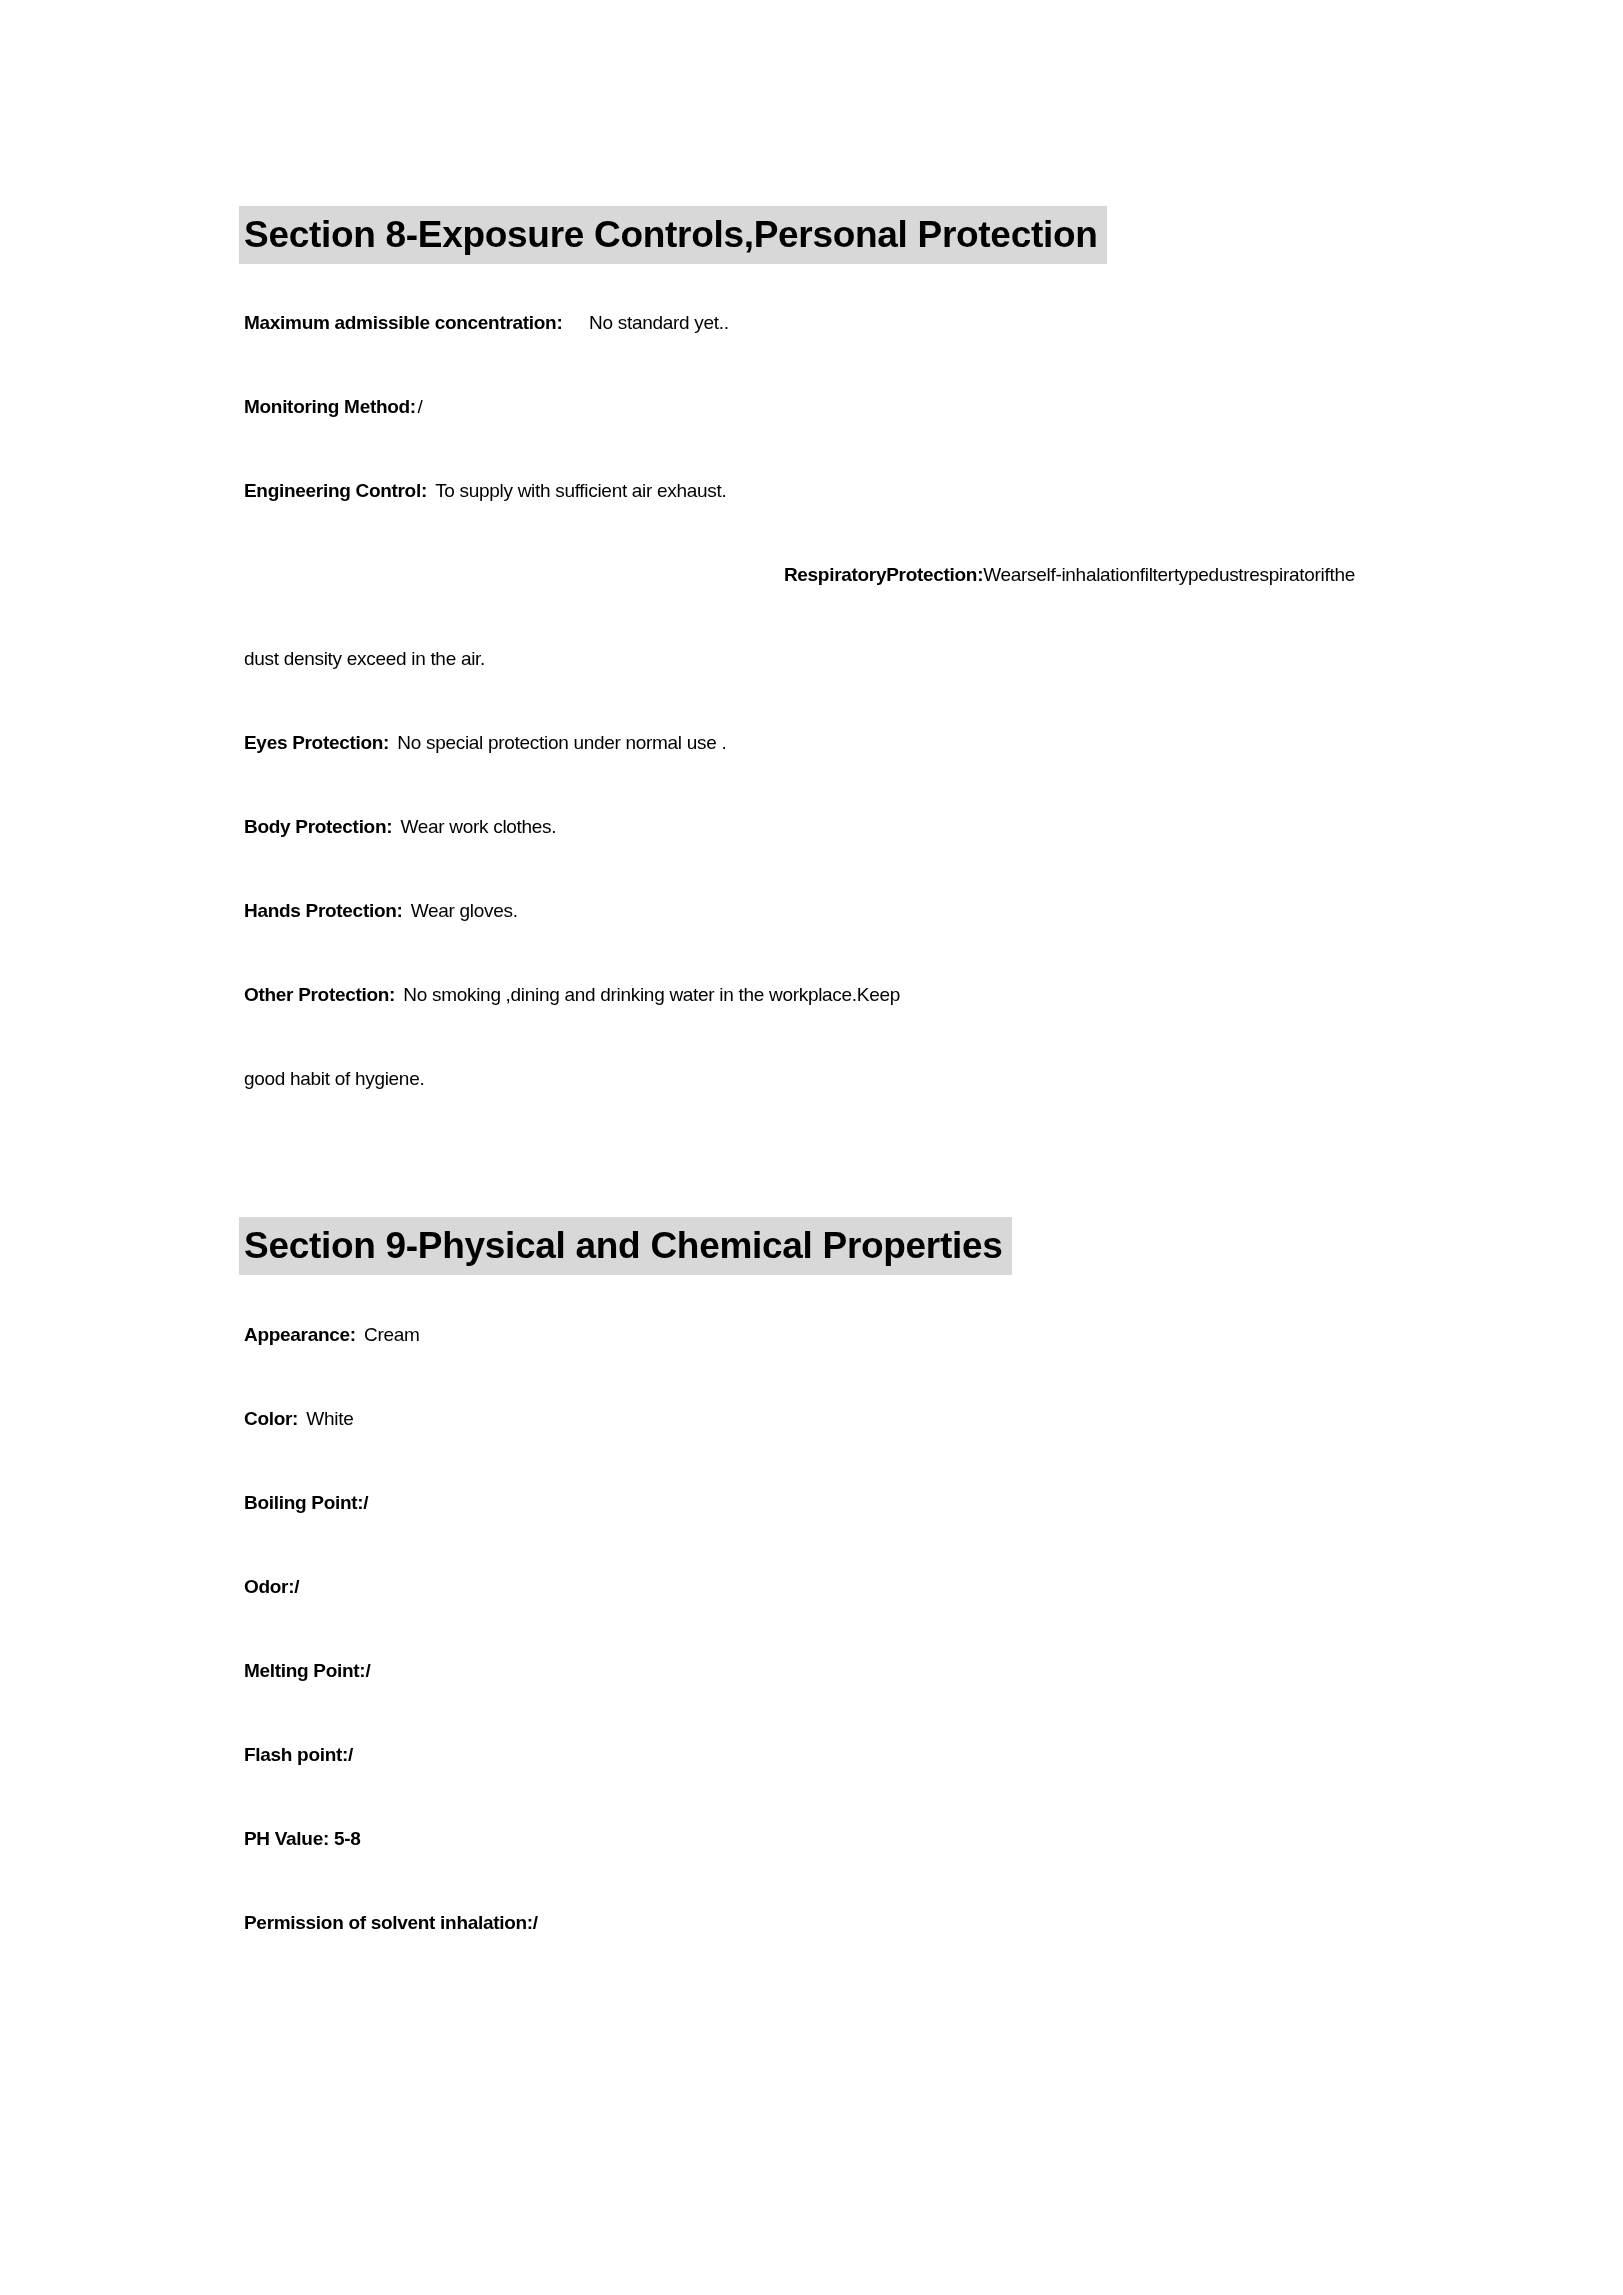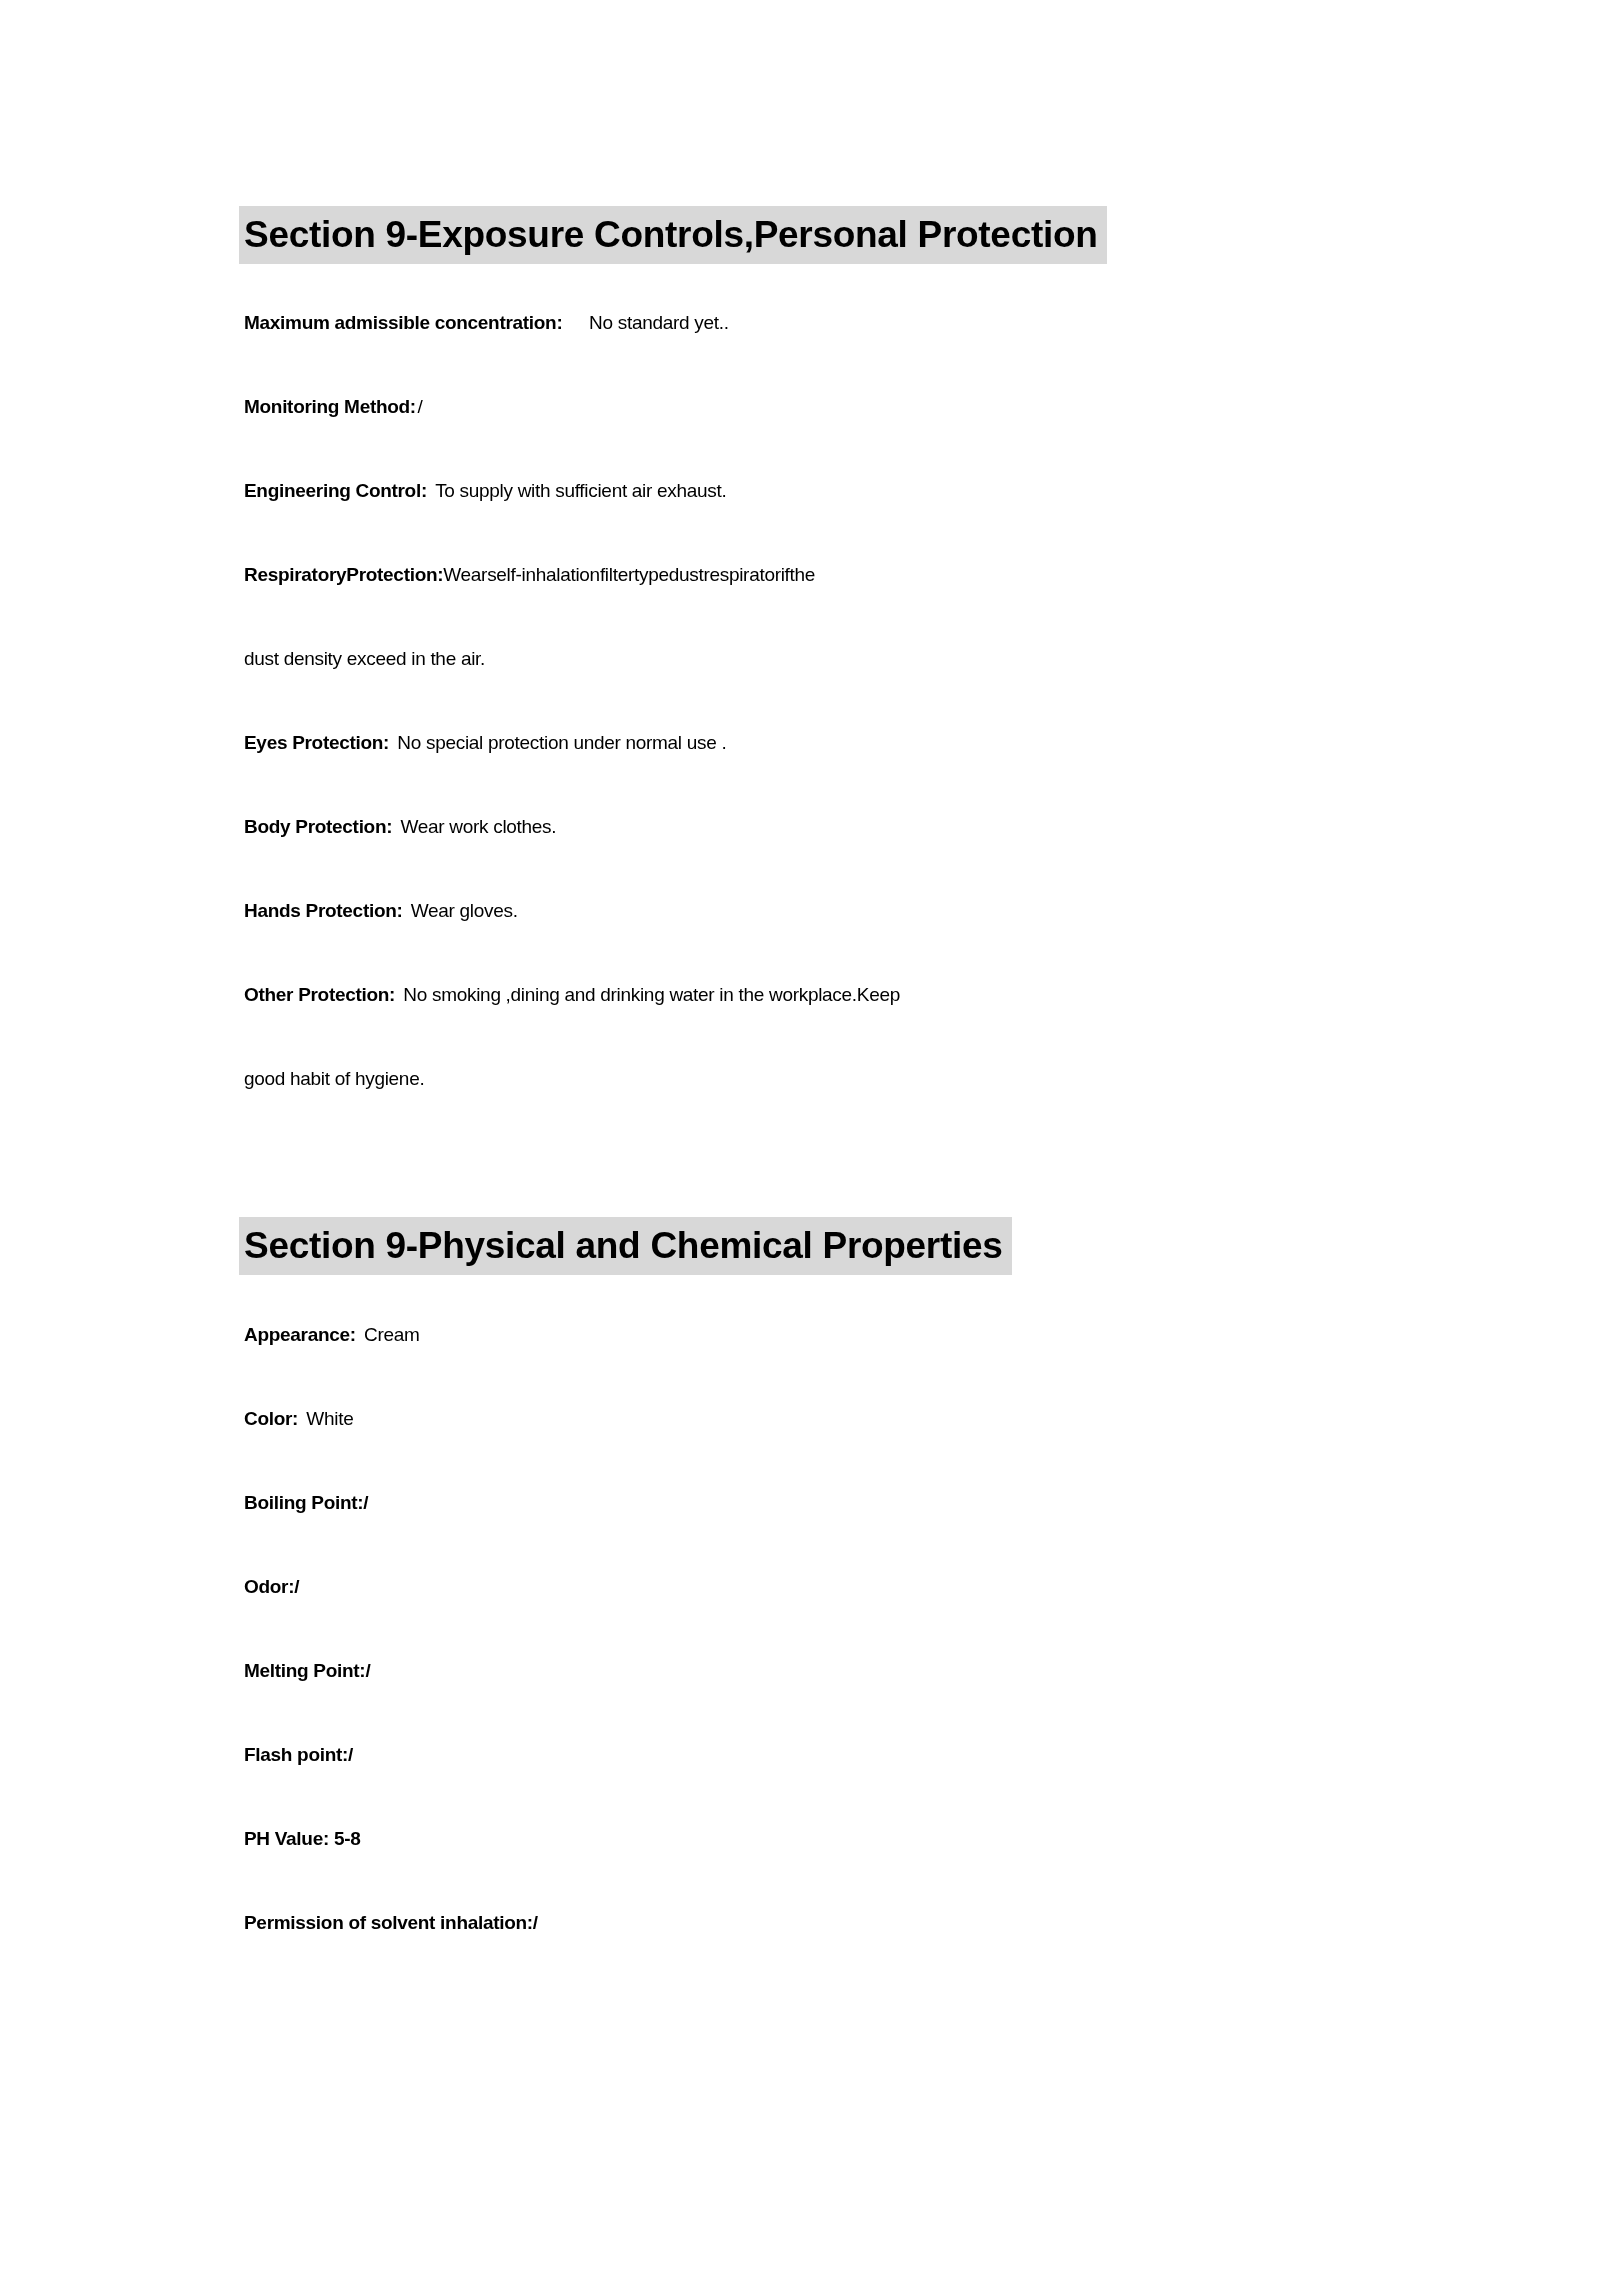--- a/index.html
+++ b/index.html
@@ -43,21 +43,21 @@
     margin-top: 17.4px;
     font-size: 19px;
     line-height: 84px;
     letter-spacing: -0.3px;
   }
   .row {
     white-space: nowrap;
   }
   .row-justify {
     display: flex;
-    justify-content: flex-start;
+    justify-content: flex-end;
     white-space: nowrap;
   }
   .lbl {
     font-weight: bold;
   }
   .val {
     font-weight: normal;
     margin-left: 8.2px;
   }
   .val.tight {
@@ -69,21 +69,21 @@
   .val.noml {
     margin-left: 0;
   }
 </style>
 </head>
 <body>
 
 <div class="page">
   <div class="content">
 
-    <h1 class="sec-head">Section 9-Exposure Controls,Personal Protection</h1>
+    <h1 class="sec-head">Section 8-Exposure Controls,Personal Protection</h1>
 
     <div class="fields">
 
       <div class="row">
         <span class="lbl">Maximum admissible concentration:</span><span class="val gap-wide">No standard yet..</span>
       </div>
 
       <div class="row">
         <span class="lbl">Monitoring Method:</span><span class="val tight">/</span>
       </div>

